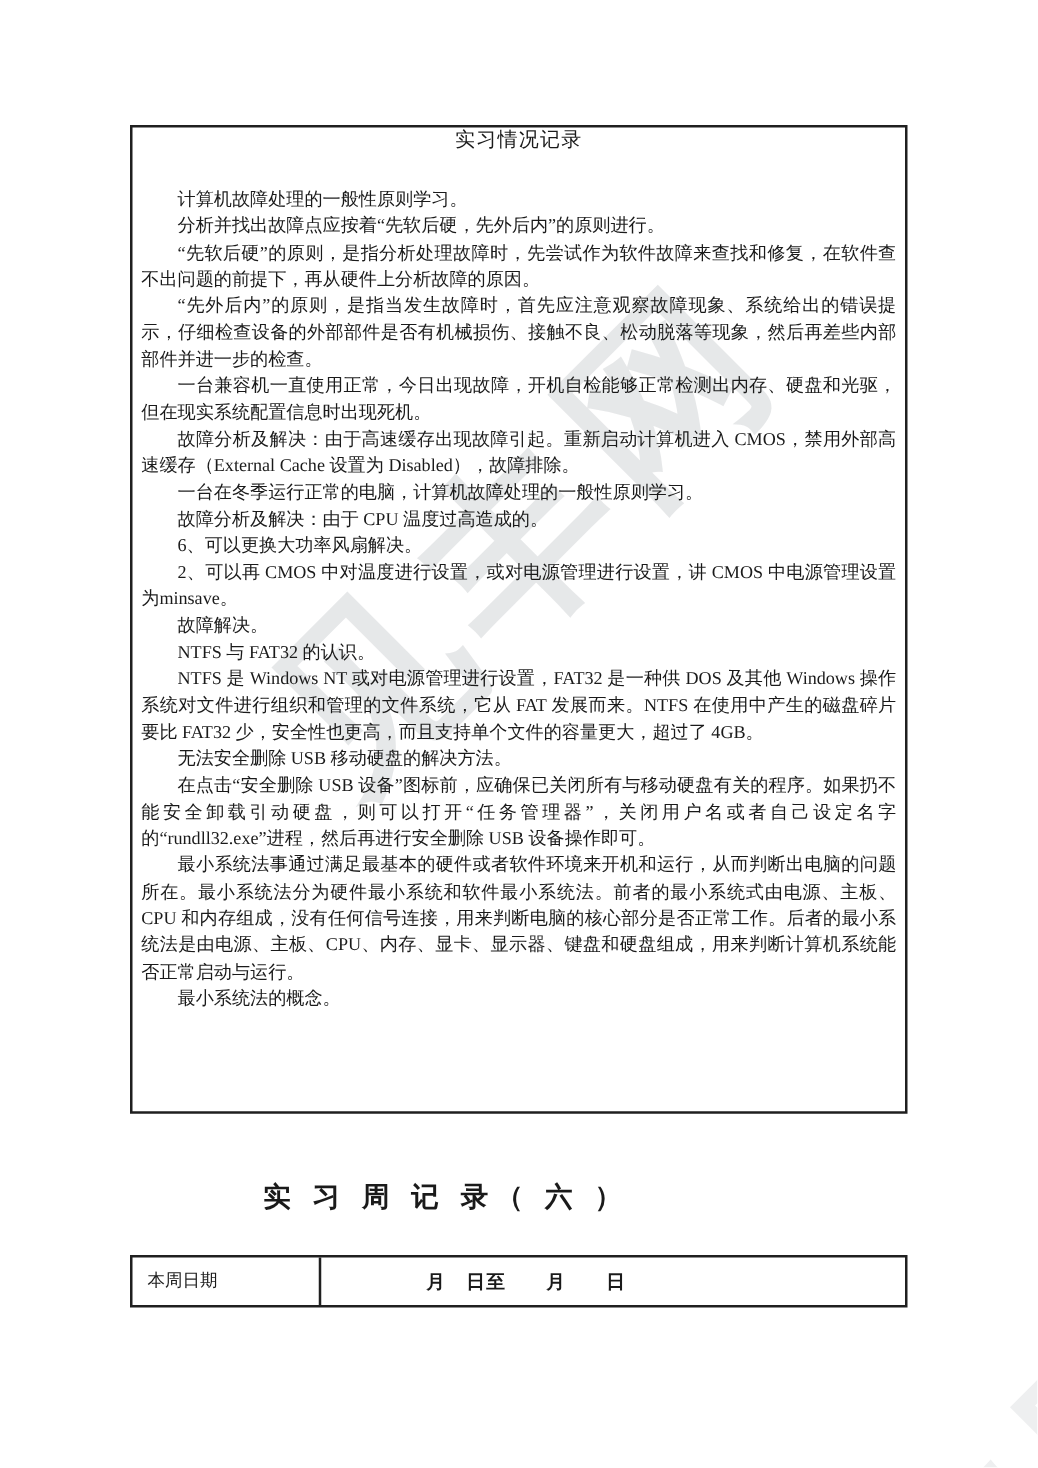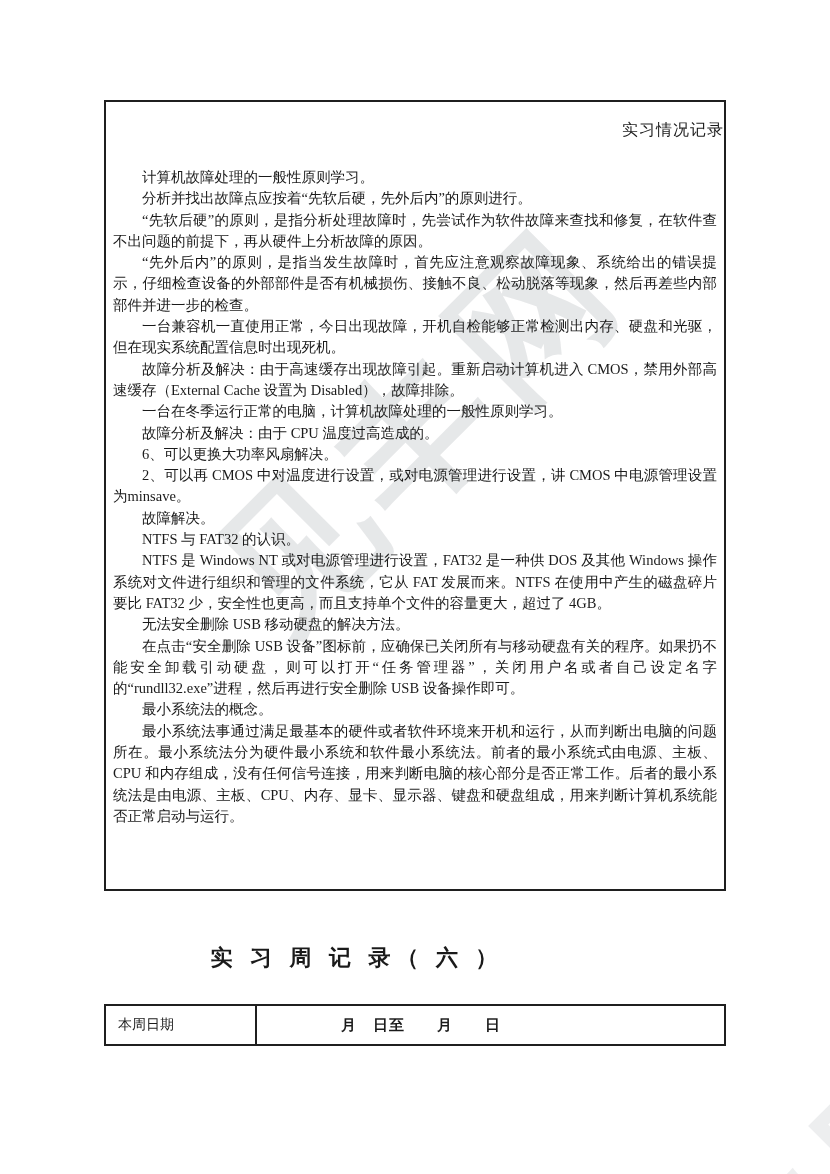--- a/index.html
+++ b/index.html
@@ -38,22 +38,21 @@
     position: absolute;
     left: 104px;
     top: 100px;
     width: 622px;
     height: 791px;
     border: 2px solid #1f1f1f;
     z-index: 1;
     background: transparent;
   }
   .record-title {
-    margin-top: 17px;
-    text-align: right;
+    text-align: center;
     font-size: 16px;
     line-height: 22px;
     letter-spacing: 1px;
   }
   .record-body {
     margin: 26px 7px 0 7px;
   }
   .record-body p {
     font-size: 14.5px;
     line-height: 21.3px;
@@ -123,22 +122,22 @@
         <p>故障分析及解决：由于高速缓存出现故障引起。重新启动计算机进入 CMOS，禁用外部高速缓存（External Cache 设置为 Disabled），故障排除。</p>
         <p>一台在冬季运行正常的电脑，计算机故障处理的一般性原则学习。</p>
         <p>故障分析及解决：由于 CPU 温度过高造成的。</p>
         <p>6、可以更换大功率风扇解决。</p>
         <p>2、可以再 CMOS 中对温度进行设置，或对电源管理进行设置，讲 CMOS 中电源管理设置为minsave。</p>
         <p>故障解决。</p>
         <p>NTFS 与 FAT32 的认识。</p>
         <p>NTFS 是 Windows NT 或对电源管理进行设置，FAT32 是一种供 DOS 及其他 Windows 操作系统对文件进行组织和管理的文件系统，它从 FAT 发展而来。NTFS 在使用中产生的磁盘碎片要比 FAT32 少，安全性也更高，而且支持单个文件的容量更大，超过了 4GB。</p>
         <p>无法安全删除 USB 移动硬盘的解决方法。</p>
         <p>在点击“安全删除 USB 设备”图标前，应确保已关闭所有与移动硬盘有关的程序。如果扔不能安全卸载引动硬盘，则可以打开“任务管理器”，关闭用户名或者自己设定名字的“rundll32.exe”进程，然后再进行安全删除 USB 设备操作即可。</p>
+        <p>最小系统法事通过满足最基本的硬件或者软件环境来开机和运行，从而判断出电脑的问题所在。最小系统法分为硬件最小系统和软件最小系统法。前者的最小系统式由电源、主板、CPU 和内存组成，没有任何信号连接，用来判断电脑的核心部分是否正常工作。后者的最小系统法是由电源、主板、CPU、内存、显卡、显示器、键盘和硬盘组成，用来判断计算机系统能否正常启动与运行。</p>
         <p>最小系统法的概念。</p>
-        <p>最小系统法事通过满足最基本的硬件或者软件环境来开机和运行，从而判断出电脑的问题所在。最小系统法分为硬件最小系统和软件最小系统法。前者的最小系统式由电源、主板、CPU 和内存组成，没有任何信号连接，用来判断电脑的核心部分是否正常工作。后者的最小系统法是由电源、主板、CPU、内存、显卡、显示器、键盘和硬盘组成，用来判断计算机系统能否正常启动与运行。</p>
       </div>
   </div>
 
   <div class="weekly-title">实 习 周 记 录（ 六 ）</div>
 
   <div class="date-table">
     <div class="date-label-cell">本周日期</div>
     <div class="date-value-cell">月　日至　　月　　日</div>
   </div>
 

